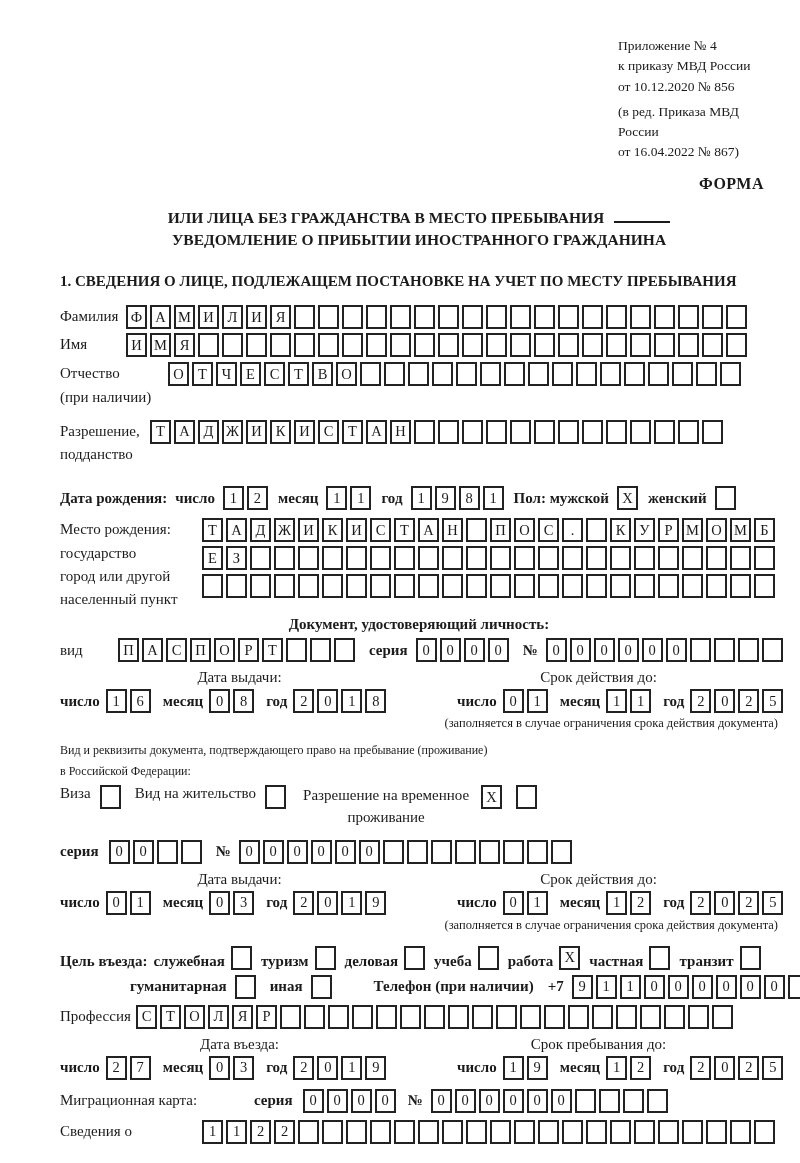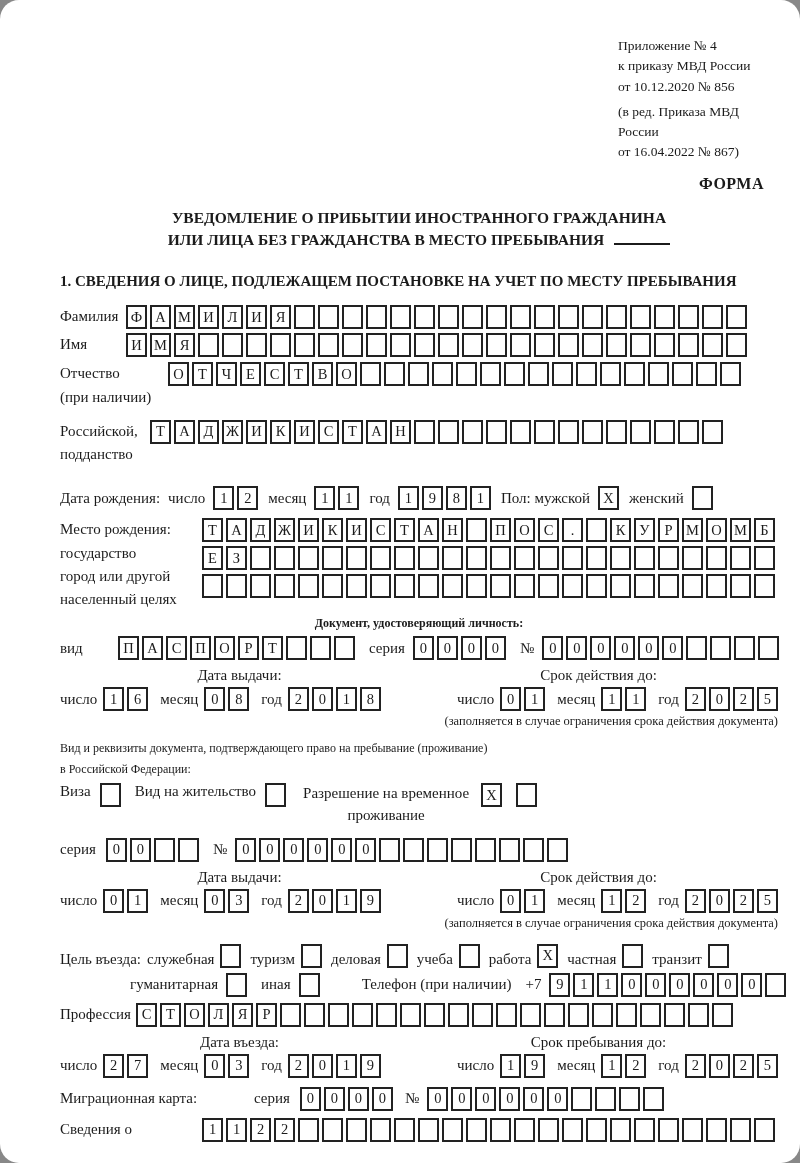--- a/index.html
+++ b/index.html
@@ -1,49 +1,49 @@
 <!DOCTYPE html>
 <html><head>
 <meta charset="utf-8">
 <style>
   * { margin:0; padding:0; box-sizing:border-box; }
   html,body { background:#888; }
   body { width:800px; margin:0 auto; font-family:"Liberation Serif","DejaVu Serif",serif; color:#1b1b1b; }
-  .page { width:800px; height:1163px; background:#ffffff; padding:36px 22px 14px 60px; overflow:hidden; position:relative;border-radius:19px; }
+  .page { width:800px; height:1163px; background:#ffffff; padding:36px 22px 14px 60px; overflow:hidden; position:relative; }
 
   .appendix { margin-left:558px; font-size:13.5px; line-height:1.5; }
   .appendix .rev { margin-top:5px; }
   .forma { text-align:right; padding-right:14px; font-weight:bold; font-size:16px; margin-top:12px; letter-spacing:.5px; }
 
   .title { text-align:center; font-weight:bold; font-size:15.5px; line-height:1.45; margin-top:14px; }
   .tline { display:inline-block; width:56px; border-bottom:2px solid #1b1b1b; margin-left:10px; vertical-align:baseline; }
 
   .sec1 { margin-top:22px; font-weight:bold; font-size:15px; }
 
-  .lbl { font-size:15px; white-space:nowrap; }
+  .lbl { font-size:15px; white-space:nowrap;font-weight:bold; }
   .row { display:flex; align-items:flex-start; }
   .cells { display:inline-flex; gap:3px; flex-shrink:0; }
   .cell { width:21px; height:24px; border:2px solid #222; display:inline-flex; align-items:center; justify-content:center;
           font-size:14.5px; flex-shrink:0; background:#fff; }
   .vgap { display:flex; flex-direction:column; gap:4px; }
 
   .lblcol { flex-shrink:0; font-size:15px; line-height:1.55; }
 
   .r-surname { margin-top:15px; } .r-surname .lblcol { width:66px; }
   .r-name { margin-top:4px; } .r-name .lblcol { width:66px; }
   .r-patr { margin-top:5px; } .r-patr .lblcol { width:108px; }
   .r-cit  { margin-top:11px; } .r-cit .lblcol { width:90px; }
 
   .r-birth { margin-top:20px; align-items:center; flex-wrap:nowrap; }
   .r-birth .lbl { margin-right:8px; }
   .r-birth .cells { margin-right:10px; }
 
   .r-bplace { margin-top:8px; } .r-bplace .lblcol { width:142px; }
 
-  .dochead { text-align:center; font-weight:bold; font-size:12px; margin-top:5px; }
+  .dochead { text-align:center; font-weight:bold; font-size:15px; margin-top:5px; }
 
   .r-vid { margin-top:5px; align-items:center; }
   .r-vid .lblcol { width:58px; }
   .r-vid .mid { margin:0 8px 0 14px; }
 
   .dates { display:flex; margin-top:7px; }
   .dcol { width:50%; }
   .dhead { text-align:center; font-size:15px; margin-bottom:3px; }
   .dfields { display:flex; align-items:center; }
   .dfields .lbl { margin-right:6px; }
@@ -90,22 +90,22 @@
   <div class="appendix">
     <div>Приложение № 4</div>
     <div>к приказу МВД России</div>
     <div>от 10.12.2020 № 856</div>
     <div class="rev">(в ред. Приказа МВД России</div>
     <div>от 16.04.2022 № 867)</div>
   </div>
   <div class="forma">ФОРМА</div>
 
   <div class="title">
+    <div><span>ИЛИ ЛИЦА БЕЗ ГРАЖДАНСТВА В МЕСТО ПРЕБЫВАНИЯ</span><span class="tline"></span></div>
     <div>УВЕДОМЛЕНИЕ О ПРИБЫТИИ ИНОСТРАННОГО ГРАЖДАНИНА</div>
-    <div><span>ИЛИ ЛИЦА БЕЗ ГРАЖДАНСТВА В МЕСТО ПРЕБЫВАНИЯ</span><span class="tline"></span></div>
   </div>
 
   <div class="sec1">1. СВЕДЕНИЯ О ЛИЦЕ, ПОДЛЕЖАЩЕМ ПОСТАНОВКЕ НА УЧЕТ ПО МЕСТУ ПРЕБЫВАНИЯ</div>
 
   <div class="row r-surname">
     <div class="lblcol">Фамилия</div>
     <div class="cells">
         <span class="cell">Ф</span>
         <span class="cell">А</span>
         <span class="cell">М</span>
@@ -195,21 +195,21 @@
         <span class="cell"></span>
         <span class="cell"></span>
         <span class="cell"></span>
         <span class="cell"></span>
         <span class="cell"></span>
       </div>
   </div>
 
   <div class="row r-cit">
     <div class="lblcol">
-      <div>Российской,</div>
+      <div>Разрешение,</div>
       <div>подданство</div>
     </div>
     <div class="cells">
         <span class="cell">Т</span>
         <span class="cell">А</span>
         <span class="cell">Д</span>
         <span class="cell">Ж</span>
         <span class="cell">И</span>
         <span class="cell">К</span>
         <span class="cell">И</span>
@@ -260,21 +260,21 @@
     <span class="cells">
         <span class="cell"></span>
       </span>
   </div>
 
   <div class="row r-bplace">
     <div class="lblcol">
       <div>Место рождения:</div>
       <div>государство</div>
       <div>город или другой</div>
-      <div>населенный целях</div>
+      <div>населенный пункт</div>
     </div>
     <div class="vgap">
       <div class="cells">
           <span class="cell">Т</span>
           <span class="cell">А</span>
           <span class="cell">Д</span>
           <span class="cell">Ж</span>
           <span class="cell">И</span>
           <span class="cell">К</span>
           <span class="cell">И</span>

